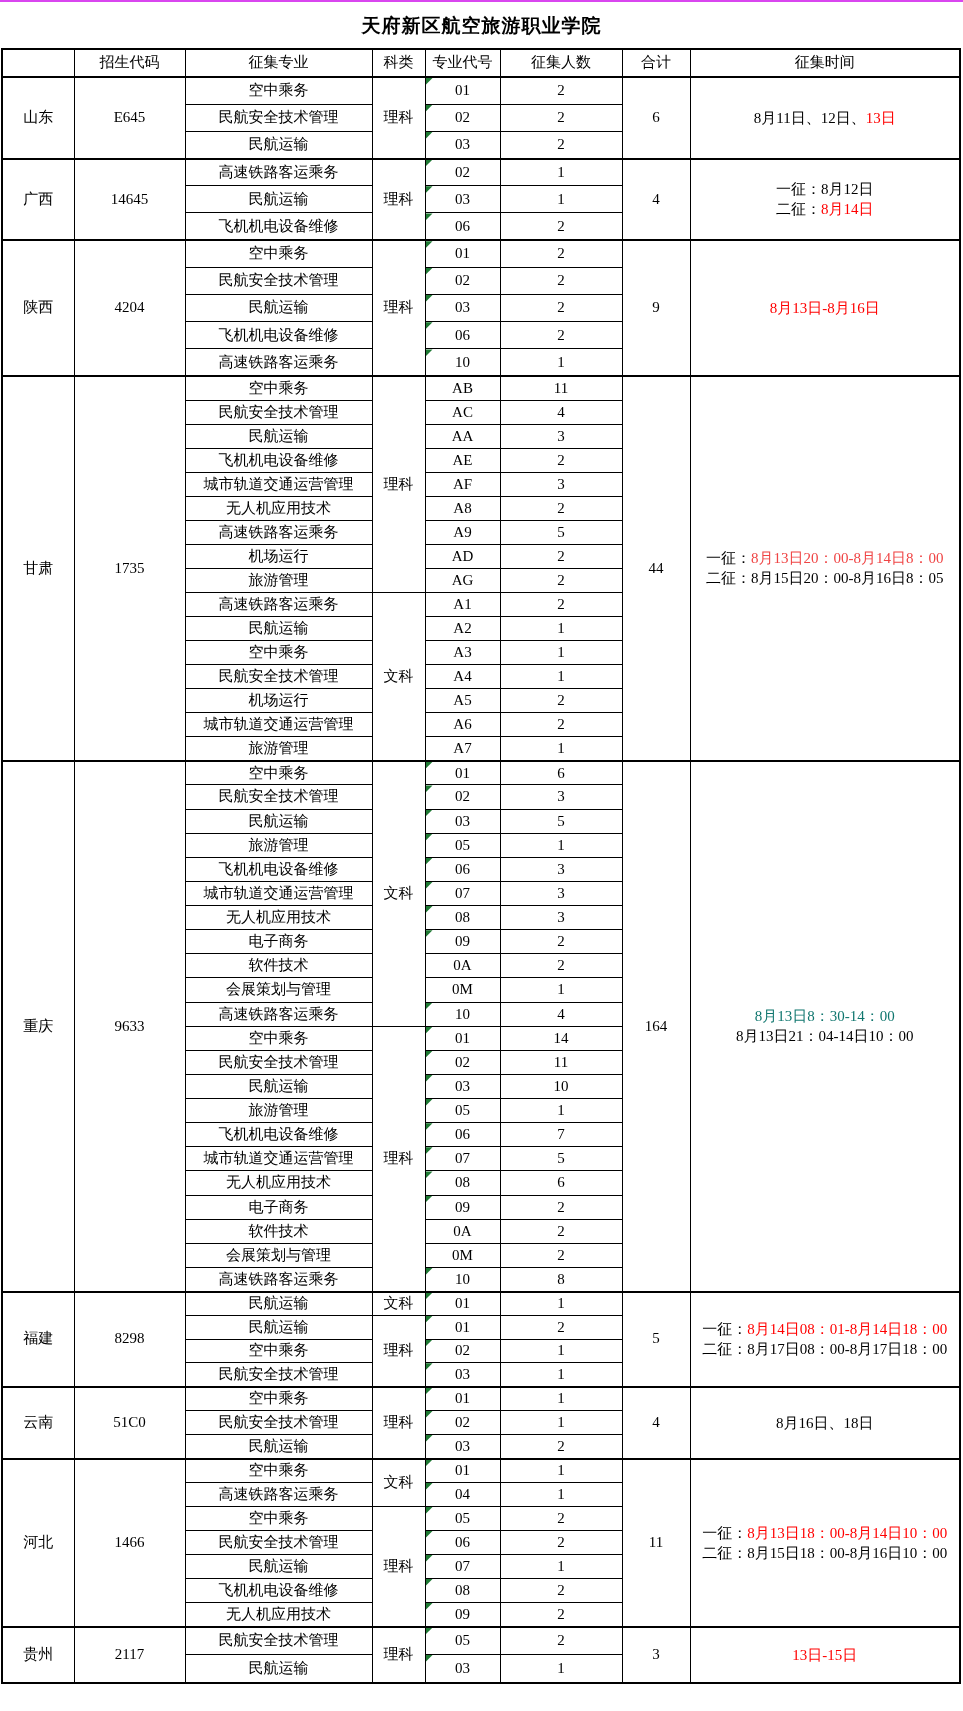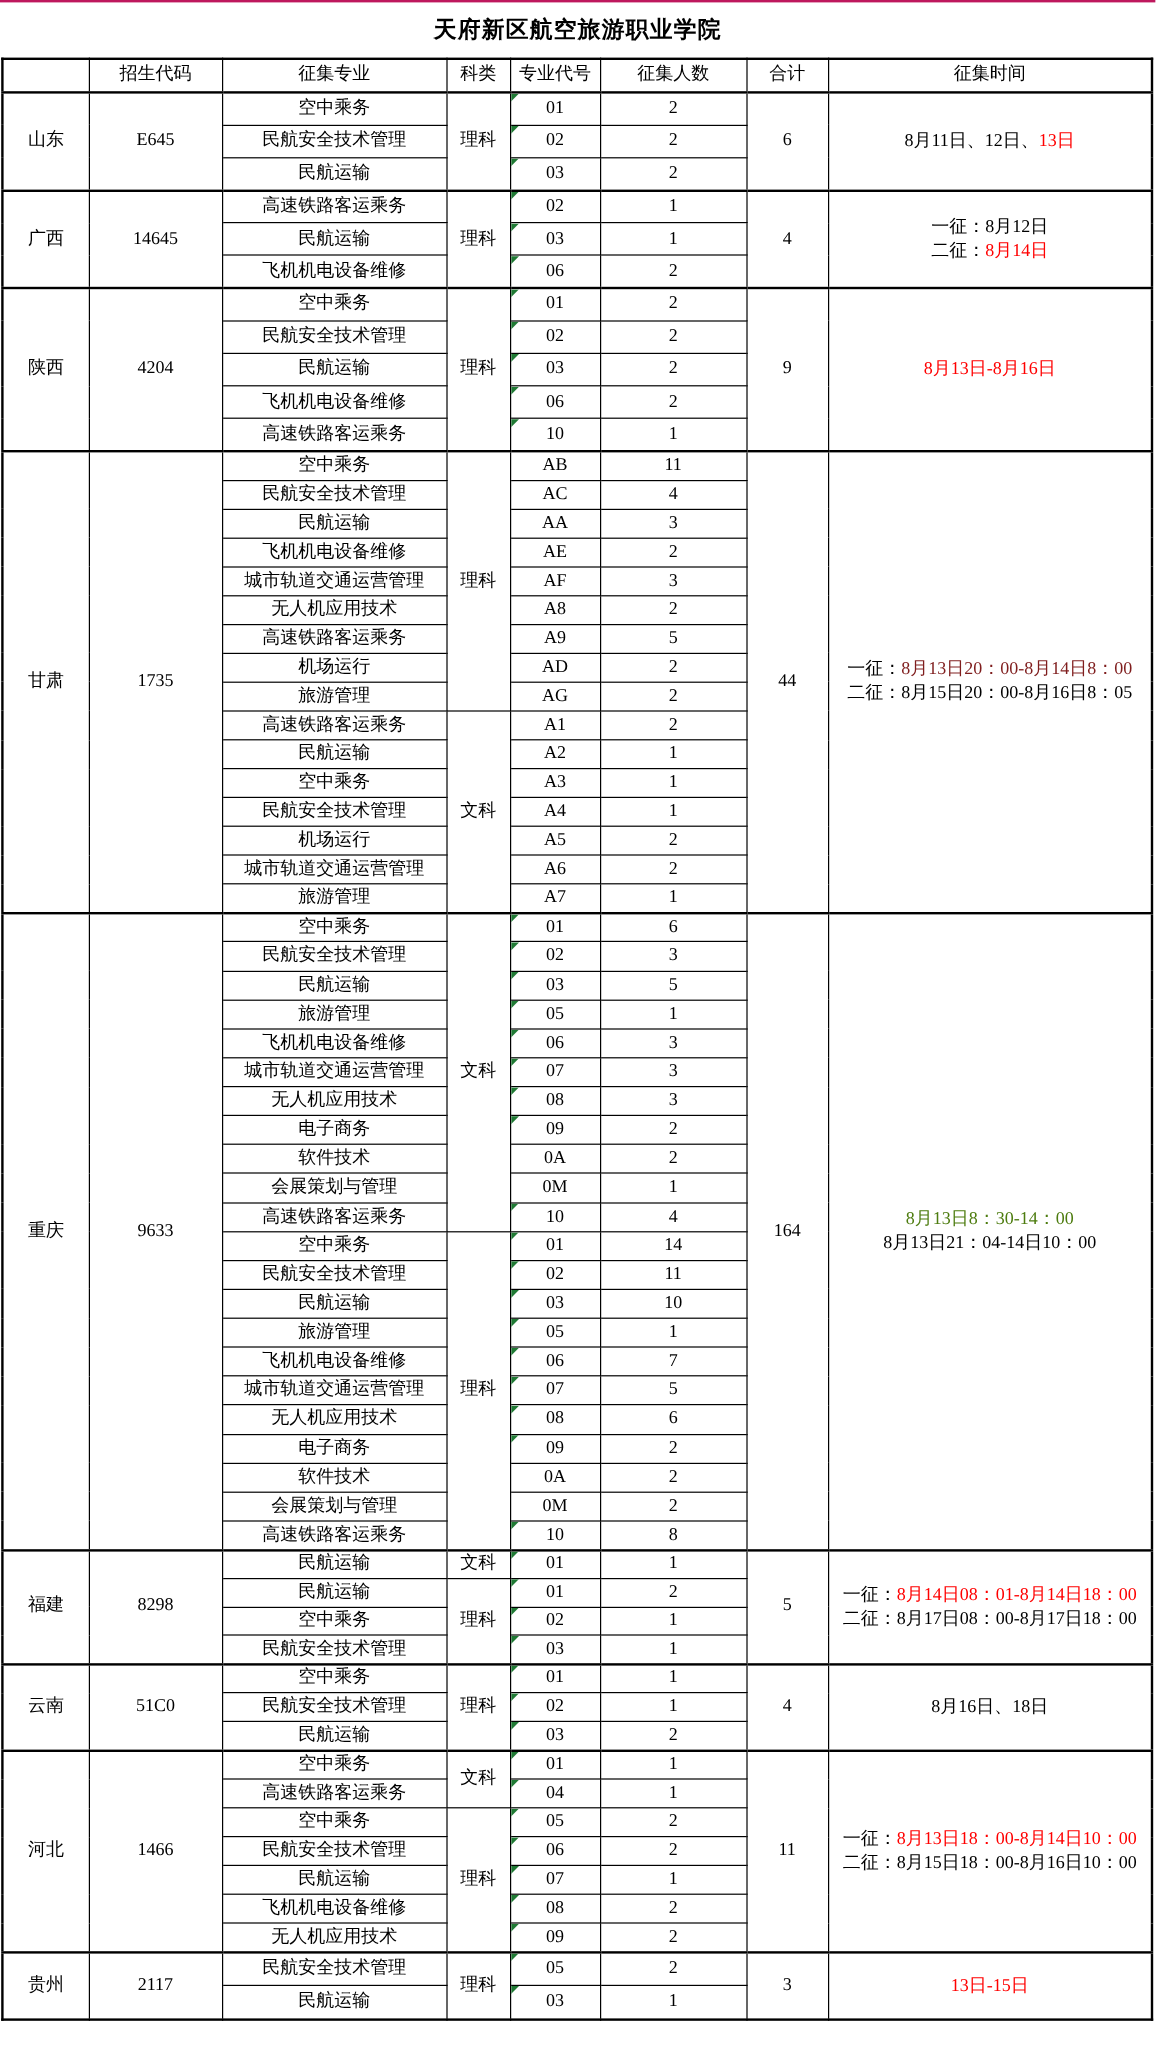--- a/index.html
+++ b/index.html
@@ -1,17 +1,17 @@
 <!DOCTYPE html>
 <html><head>
 <meta charset="utf-8">
 <style>
   html,body { margin:0; padding:0; background:#ffffff; }
   body { font-family:"Liberation Serif","DejaVu Serif",serif; color:#000; }
-  .page { width:963px; height:1711px; border-top:2px solid #be185d; box-sizing:border-box; overflow:hidden; background:#fff; }
+  .page { width:963px; height:1711px; border-top:2px solid #d946ef; box-sizing:border-box; overflow:hidden; background:#fff; }
   .title-block { text-align:center; padding-top:9px; }
   .title-line { font-size:19px; font-weight:bold; line-height:29px; letter-spacing:1px; }
   table.sheet { border-collapse:collapse; table-layout:fixed; width:958px; margin:8px 0 0 1px; border:2px solid #000; }
   table.sheet th, table.sheet td {
     border:1px solid #000; padding:0; text-align:center; vertical-align:middle;
     font-size:15px; line-height:1.15; overflow:hidden; white-space:nowrap;
   }
   thead tr { height:28px; }
   th { font-weight:normal; }
   tr.group-start td { border-top:2px solid #000; }
@@ -132,21 +132,21 @@
         </tr>
         <tr class="group-start" style="height: 24.06px;">
           <td rowspan="16">甘肃</td>
           <td rowspan="16">1735</td>
           <td>空中乘务</td>
           <td rowspan="9">理科</td>
           <td class="code-cell"><span>AB</span></td>
           <td>11</td>
           <td rowspan="16">44</td>
           <td class="time-cell" rowspan="16">
-            <div class="tline"><span>一征：</span><span style="color: #7f1d1d;">8月13日20：00-8月14日8：00</span></div>
+            <div class="tline"><span>一征：</span><span style="color: #ef4444;">8月13日20：00-8月14日8：00</span></div>
             <div class="tline"><span>二征：8月15日20：00-8月16日8：05</span></div>
           </td>
         </tr>
         <tr style="height: 24.06px;">
           <td>民航安全技术管理</td>
           <td class="code-cell"><span>AC</span></td>
           <td>4</td>
         </tr>
         <tr style="height: 24.06px;">
           <td>民航运输</td>
@@ -221,21 +221,21 @@
         </tr>
         <tr class="group-start" style="height: 24.14px;">
           <td rowspan="22">重庆</td>
           <td rowspan="22">9633</td>
           <td>空中乘务</td>
           <td rowspan="11">文科</td>
           <td class="code-cell"><span class="marker" style="background: rgb(31, 122, 52);"></span><span>01</span></td>
           <td>6</td>
           <td rowspan="22">164</td>
           <td class="time-cell" rowspan="22">
-            <div class="tline"><span style="color: #4d7c0f; margin-top: 24px;">8月13日8：30-14：00</span></div>
+            <div class="tline"><span style="color: #0f766e; margin-top: 24px;">8月13日8：30-14：00</span></div>
             <div class="tline"><span>8月13日21：04-14日10：00</span></div>
           </td>
         </tr>
         <tr style="height: 24.14px;">
           <td>民航安全技术管理</td>
           <td class="code-cell"><span class="marker" style="background: rgb(31, 122, 52);"></span><span>02</span></td>
           <td>3</td>
         </tr>
         <tr style="height: 24.14px;">
           <td>民航运输</td>

